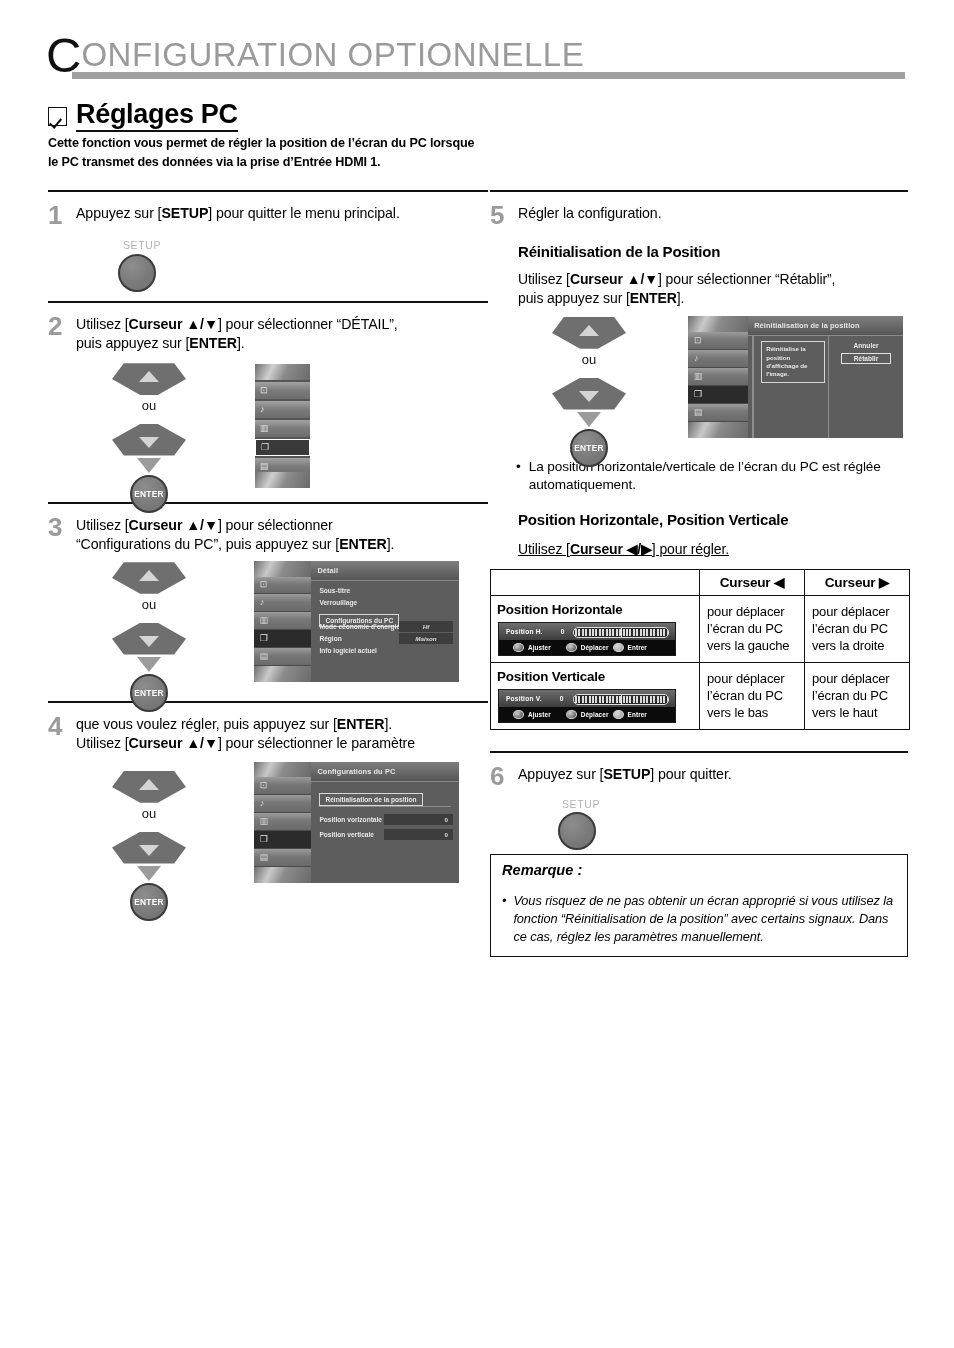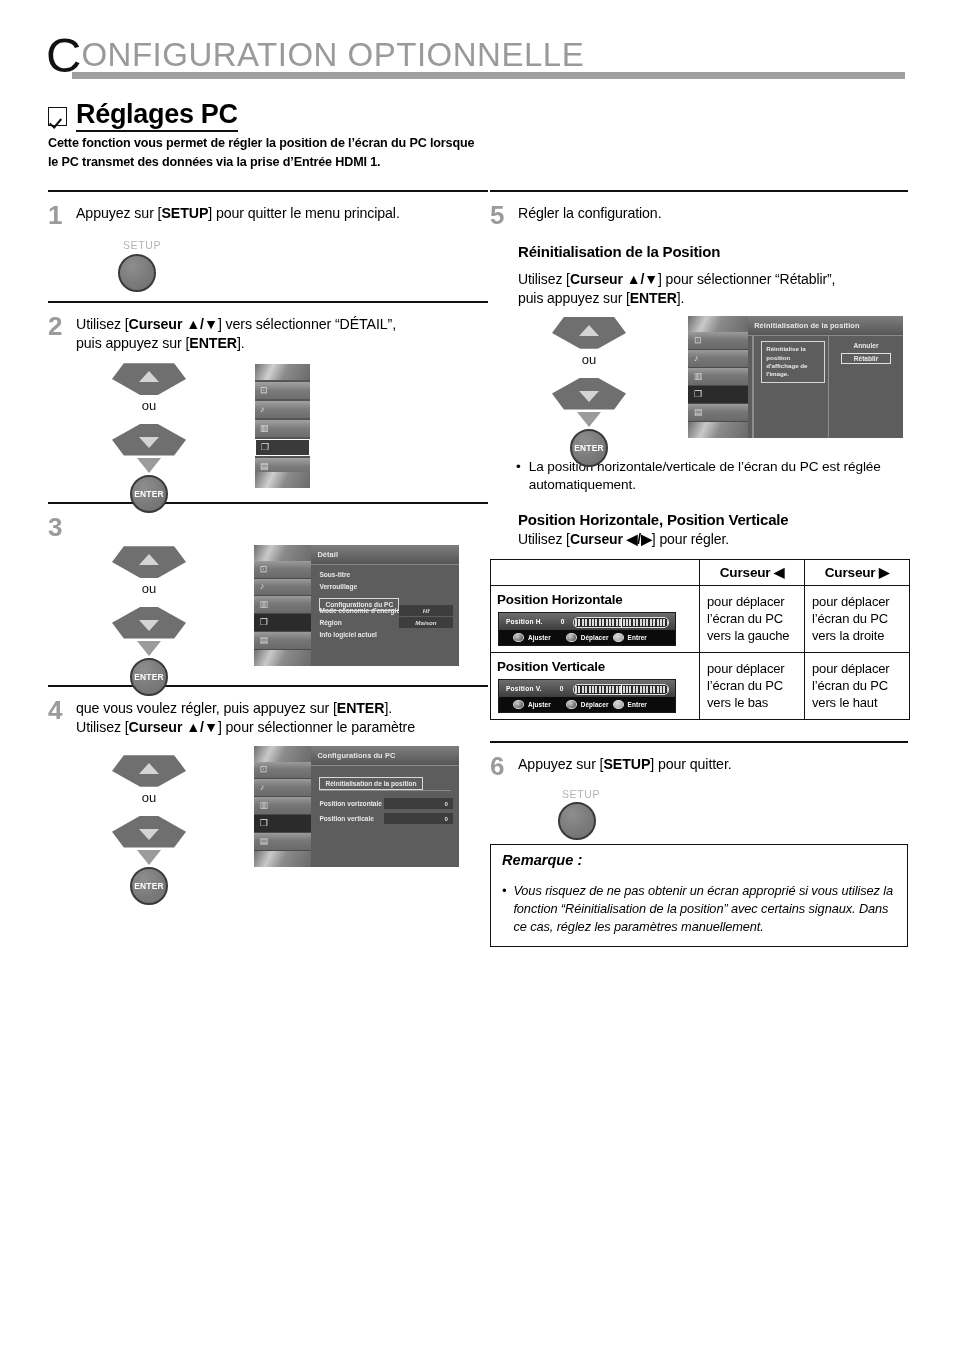--- a/index.html
+++ b/index.html
@@ -281,21 +281,21 @@
         <div class="setup-lbl" style="left:75px;top:12px;">SETUP</div>
         <div class="setup-knob" style="left:70px;top:27px;"></div>
       </div>
     </div>
 
     <div class="rule rule-l"></div>
     <div class="step">
       <div class="step-row">
         <div class="step-num">2</div>
         <div class="step-txt">
-          <div><span>Utilisez [</span><span class="b">Curseur ▲/▼</span><span>] vers sélectionner “DÉTAIL”,</span></div>
+          <div><span>Utilisez [</span><span class="b">Curseur ▲/▼</span><span>] pour sélectionner “DÉTAIL”,</span></div>
           <div><span>puis appuyez sur [</span><span class="b">ENTER</span><span>].</span></div>
         </div>
       </div>
       <div style="position:relative;height:140px;margin-top:8px;">
         <div class="cursor-art" style="position:absolute;left:64px;top:0;">
           <div class="cur-up"></div>
           <div class="cur-tri up"></div>
           <div class="ou">ou</div>
           <div class="cur-dn"></div>
           <div class="cur-tri dn"></div>
@@ -323,20 +323,24 @@
           </div>
           <div class="cap b"></div>
         </div>
       </div>
     </div>
 
     <div class="rule rule-l"></div>
     <div class="step">
       <div class="step-row">
         <div class="step-num">3</div>
+        <div class="step-txt">
+          <div><span>Utilisez [</span><span class="b">Curseur ▲/▼</span><span>] pour sélectionner</span></div>
+          <div><span>“Configurations du PC”, puis appuyez sur [</span><span class="b">ENTER</span><span>].</span></div>
+        </div>
       </div>
       <div style="position:relative;height:140px;margin-top:6px;">
         <div class="cursor-art" style="position:absolute;left:64px;top:0;">
           <div class="cur-up"></div>
           <div class="cur-tri up"></div>
           <div class="ou">ou</div>
           <div class="cur-dn"></div>
           <div class="cur-tri dn"></div>
           <div class="arrow-down"></div>
           <div class="enter-knob">ENTER</div>
@@ -506,21 +510,21 @@
         </div>
       </div>
 
       <div class="bullet" style="margin:6px 0 0 26px;width:385px;">
         <span class="dot">•</span>
         <span>La position horizontale/verticale de l’écran du PC est réglée automatiquement.</span>
       </div>
 
       <div style="margin:16px 0 0 28px;">
         <div class="sub-h">Position Horizontale, Position Verticale</div>
-        <div class="sub-p" style="margin-top:2px;"><span>Utilisez [</span><span class="b">Curseur ◀/▶</span><span>] pour régler.</span></div>
+        <div class="sub-p" style="margin-top:12px;text-decoration:underline;"><span>Utilisez [</span><span class="b">Curseur ◀/▶</span><span>] pour régler.</span></div>
       </div>
 
       <table class="tbl" style="margin-top:10px;">
         <tbody>
             <tr>
           <td style="width:208px;"></td>
           <td style="width:104px;">
                 <div class="th-lbl">Curseur ◀</div>
               </td>
           <td style="width:104px;">

